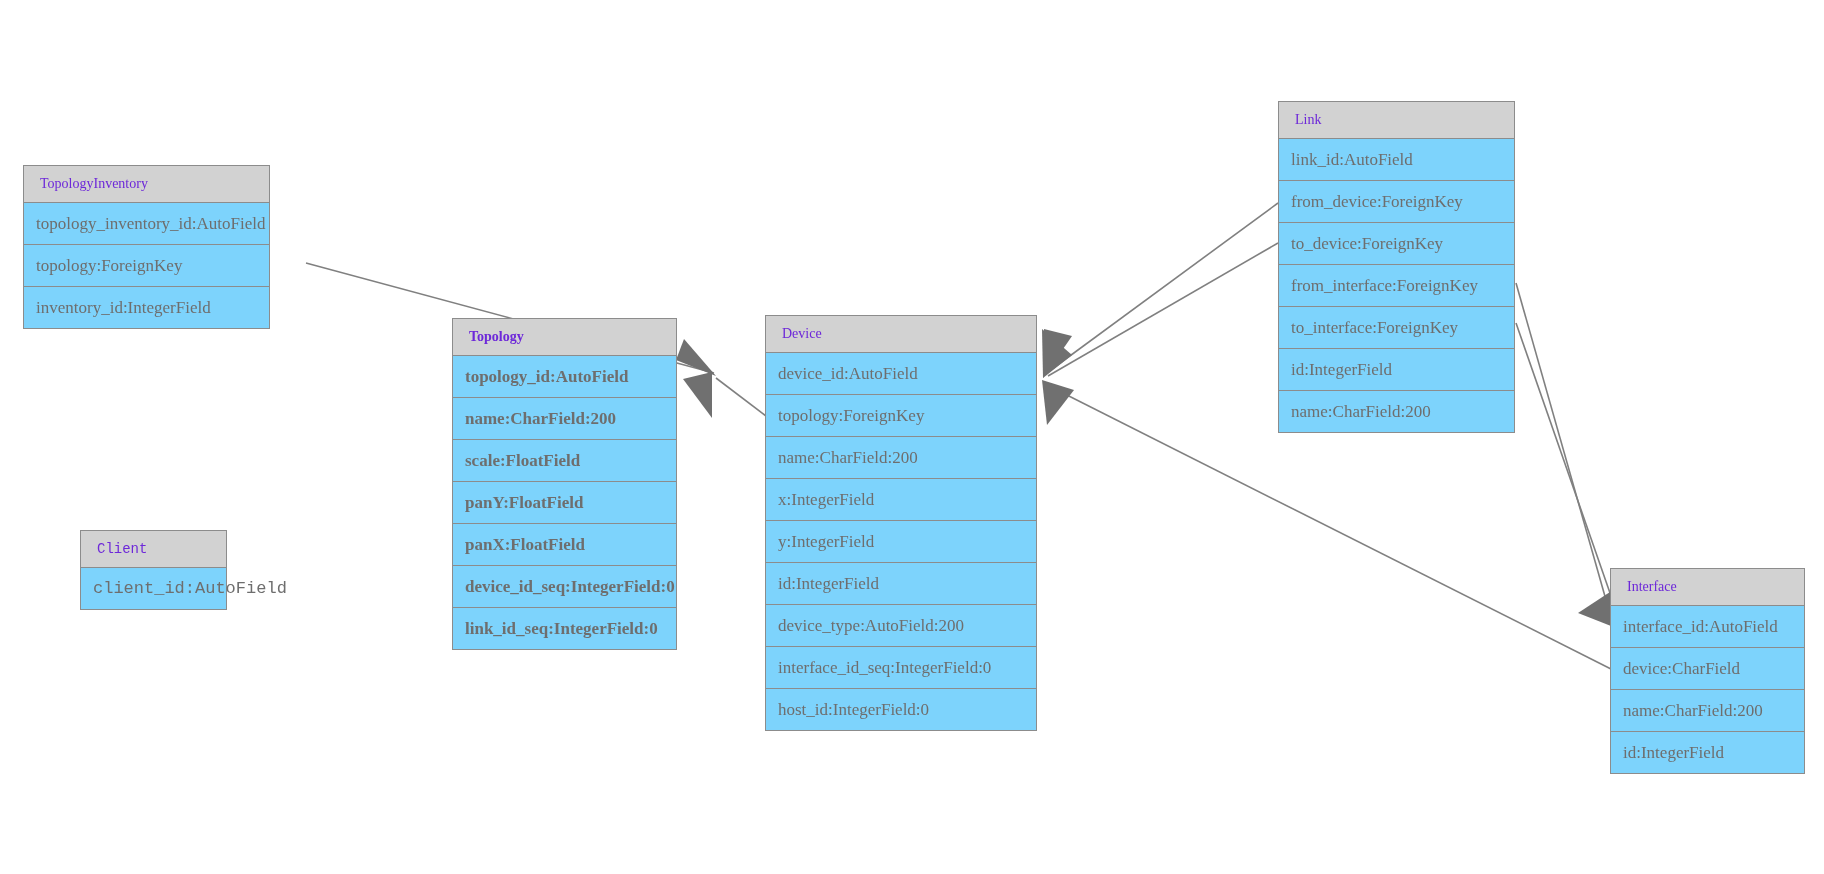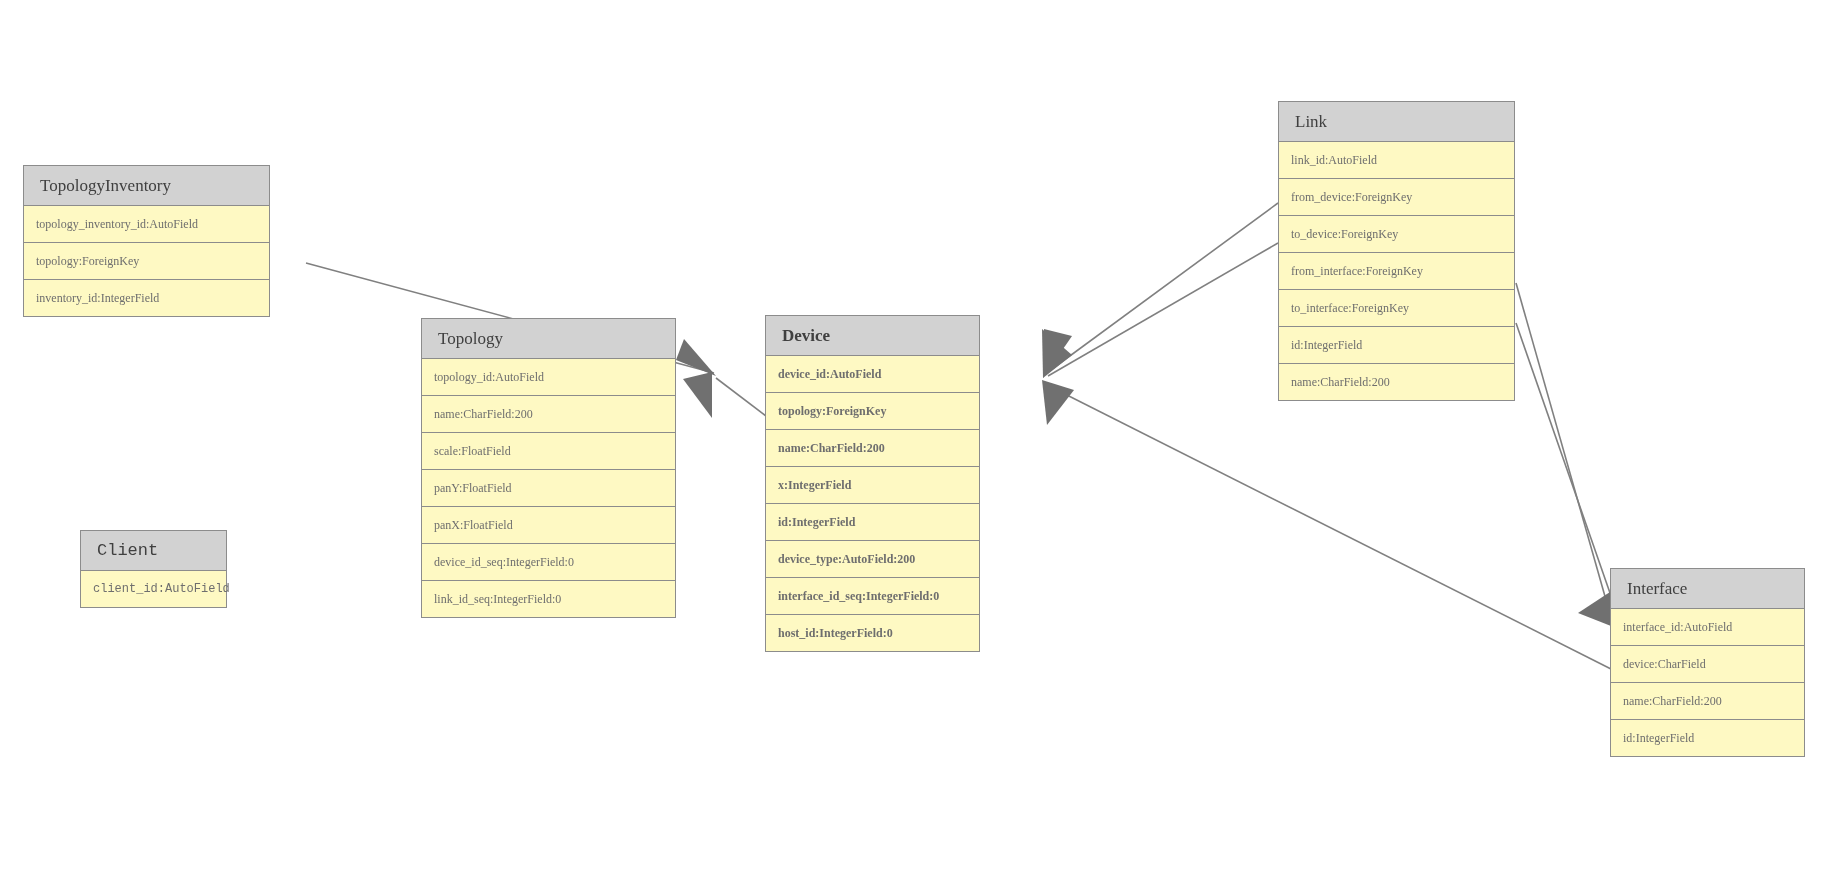--- a/index.html
+++ b/index.html
@@ -31,35 +31,35 @@
     position: absolute;
     box-sizing: border-box;
     background: #ffffff;
     border: 1px solid #8c8c8c;
     border-bottom: none;
   }
   .entity-header {
     box-sizing: border-box;
     background: #d2d2d2;
     border-bottom: 1px solid #8c8c8c;
-    color: #404040;
-    font-size: 17px;
+    color: #6d28d9;
+    font-size: 14px;
     line-height: 1;
     padding: 11px 0 11px 16px;
     white-space: nowrap;
   }
   .entity-field {
     box-sizing: border-box;
     border-bottom: 1px solid #8c8c8c;
     color: #6e6e6e;
-    font-size: 12px;
+    font-size: 17px;
     line-height: 1;
     padding: 12px 0 12px 12px;
     white-space: nowrap;
-    background: #fef9c3;
+    background: #7dd3fc;
   }
 </style>
 </head>
 <body>
 
 <div id="canvas">
 
   <svg id="edges" viewBox="0 0 1824 874" xmlns="http://www.w3.org/2000/svg">
 
     <g>
@@ -103,37 +103,38 @@
     <div class="entity-field">topology_inventory_id:AutoField</div>
     <div class="entity-field">topology:ForeignKey</div>
     <div class="entity-field">inventory_id:IntegerField</div>
   </div>
 
   <div class="entity" style="left:80px; top:530px; width:147px;font-family:Liberation Mono, monospace;">
     <div class="entity-header">Client</div>
     <div class="entity-field">client_id:AutoField</div>
   </div>
 
-  <div class="entity" style="left:421px; top:318px; width:255px;">
+  <div class="entity" style="left:452px; top:318px; width:225px;font-weight:bold;">
     <div class="entity-header">Topology</div>
     <div class="entity-field">topology_id:AutoField</div>
     <div class="entity-field">name:CharField:200</div>
     <div class="entity-field">scale:FloatField</div>
     <div class="entity-field">panY:FloatField</div>
     <div class="entity-field">panX:FloatField</div>
     <div class="entity-field">device_id_seq:IntegerField:0</div>
     <div class="entity-field">link_id_seq:IntegerField:0</div>
   </div>
 
-  <div class="entity" style="left:765px; top:315px; width:215px;font-weight:bold;">
+  <div class="entity" style="left:765px; top:315px; width:272px;">
     <div class="entity-header">Device</div>
     <div class="entity-field">device_id:AutoField</div>
     <div class="entity-field">topology:ForeignKey</div>
     <div class="entity-field">name:CharField:200</div>
     <div class="entity-field">x:IntegerField</div>
+    <div class="entity-field">y:IntegerField</div>
     <div class="entity-field">id:IntegerField</div>
     <div class="entity-field">device_type:AutoField:200</div>
     <div class="entity-field">interface_id_seq:IntegerField:0</div>
     <div class="entity-field">host_id:IntegerField:0</div>
   </div>
 
   <div class="entity" style="left:1278px; top:101px; width:237px;">
     <div class="entity-header">Link</div>
     <div class="entity-field">link_id:AutoField</div>
     <div class="entity-field">from_device:ForeignKey</div>

